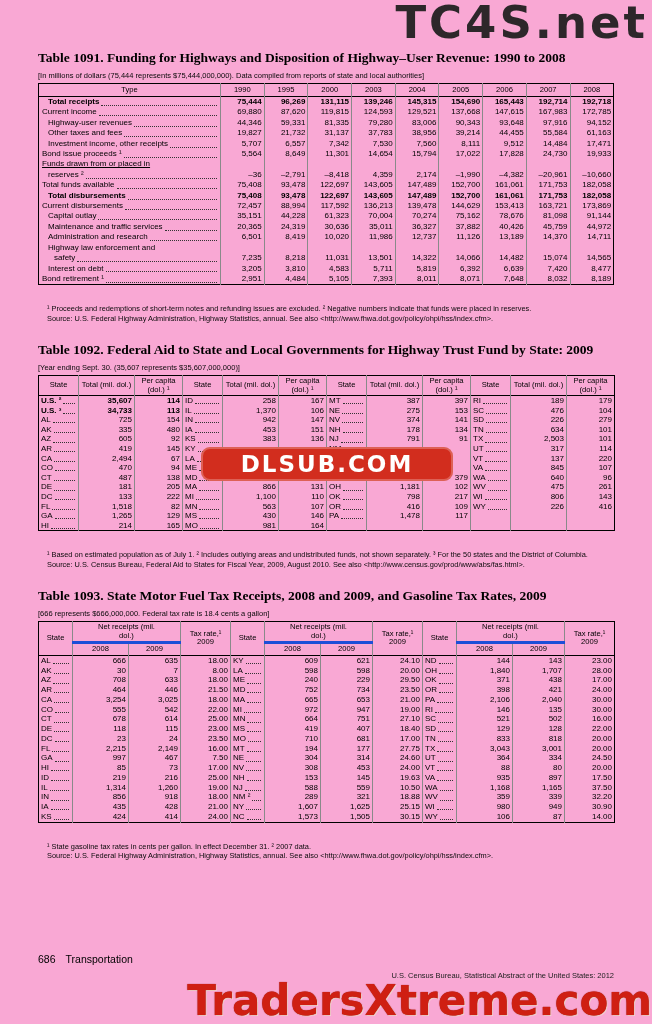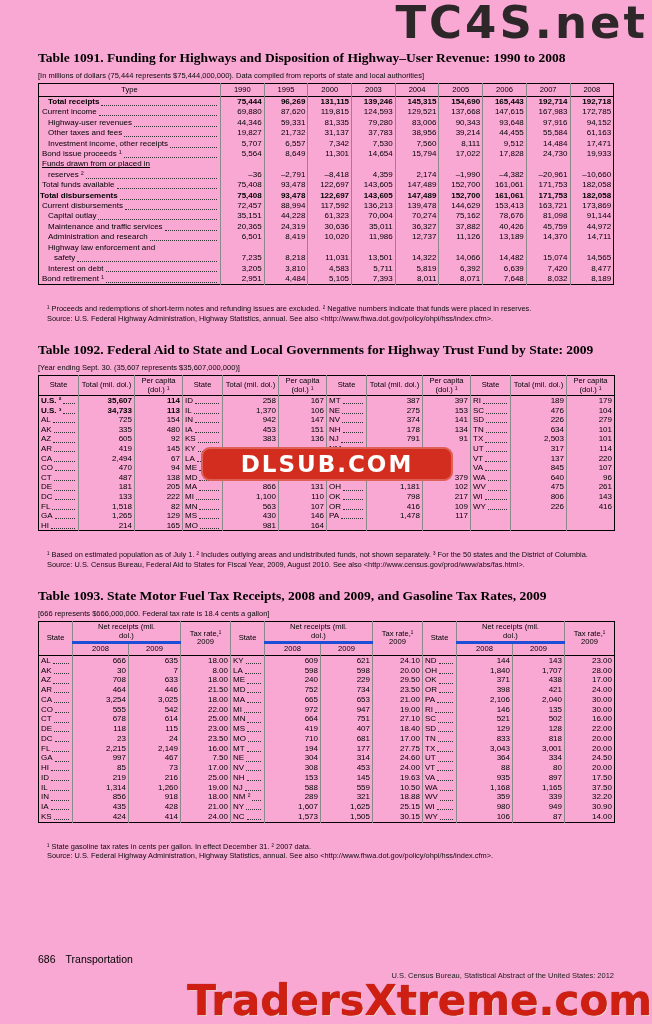--- a/index.html
+++ b/index.html
@@ -253,21 +253,21 @@
             <td class="num vl">93,478</td>
             <td class="num vl">122,697</td>
             <td class="num vl">143,605</td>
             <td class="num vl">147,489</td>
             <td class="num vl">152,700</td>
             <td class="num vl">161,061</td>
             <td class="num vl">171,753</td>
             <td class="num vl">182,058</td>
           </tr>
           <tr class="b">
-            <td class="labcell" style="padding-left: 1px;">
+            <td class="labcell" style="padding-left: 9px;">
               <div class="lab">
                 <span class="txt">Total disbursements</span>
                 <span class="leader"></span>
               </div>
             </td>
             <td class="num vl">75,408</td>
             <td class="num vl">93,478</td>
             <td class="num vl">122,697</td>
             <td class="num vl">143,605</td>
             <td class="num vl">147,489</td>

